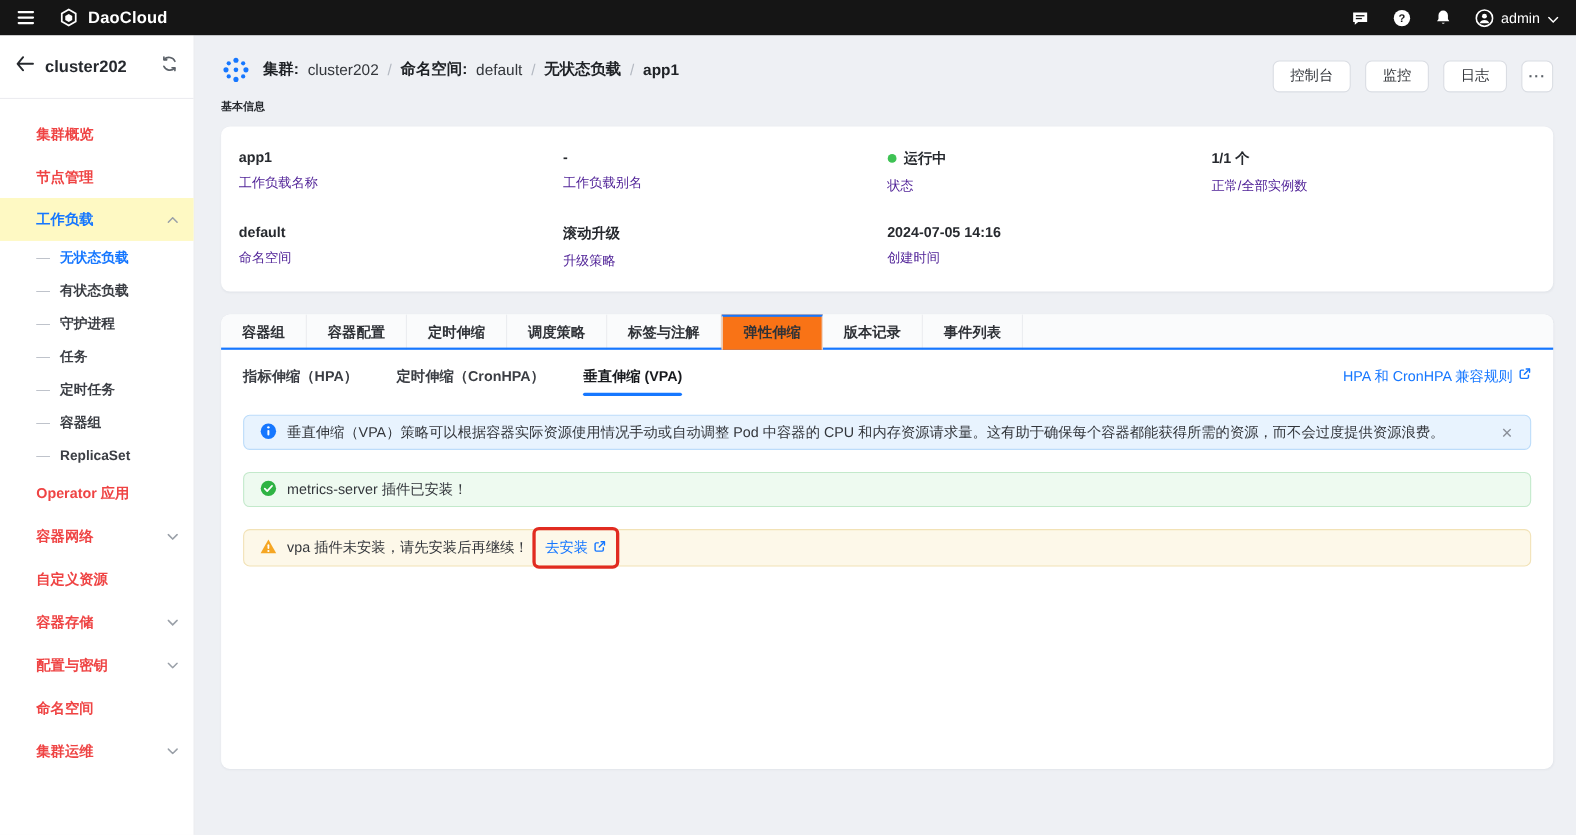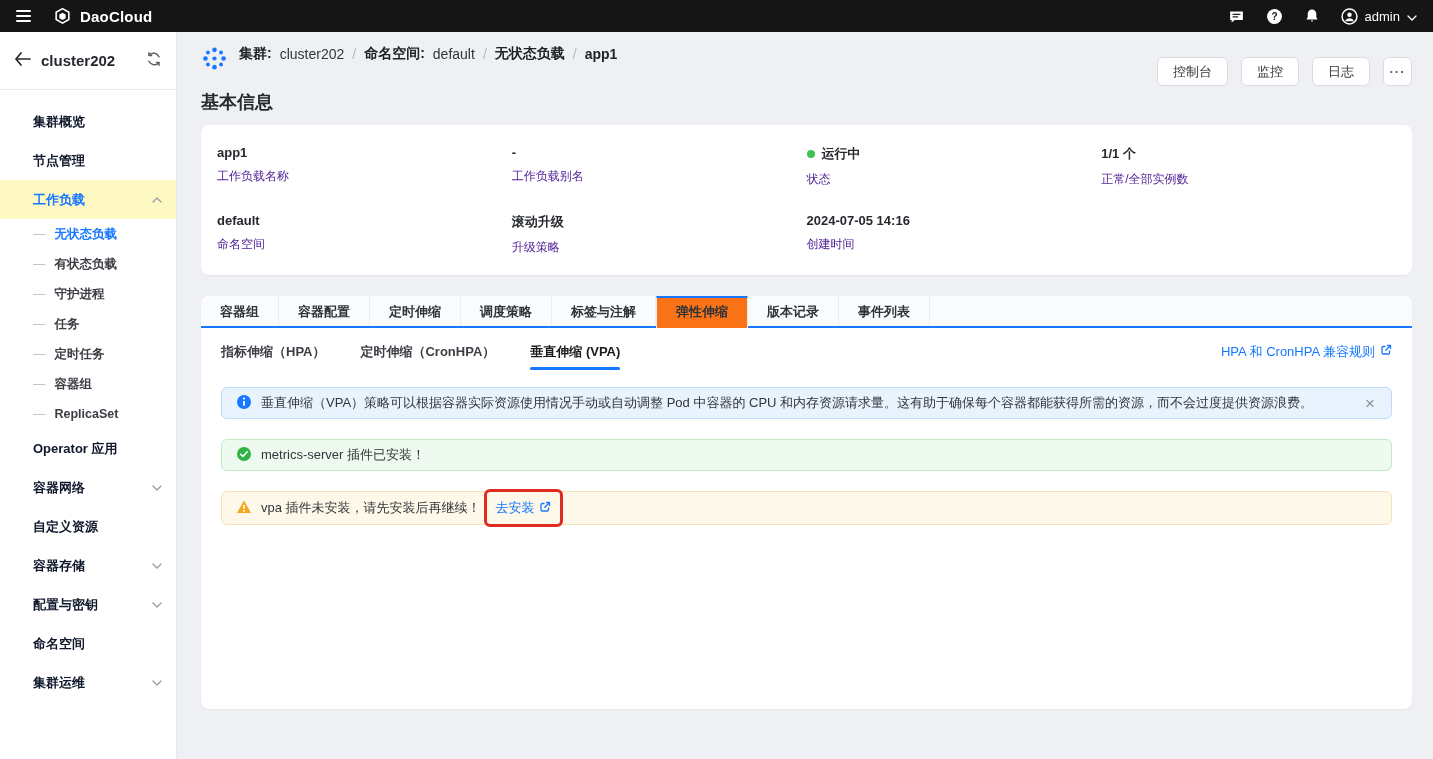--- a/index.html
+++ b/index.html
@@ -28,47 +28,47 @@
   
   .sidebar {
     position: absolute; top: 32px; left: 0; bottom: 0; width: 177px;
     background: #fff; border-right: 1px solid #e7e9ed; z-index: 10;
   }
   .side-head { height: 58px; display: flex; align-items: center; gap: 10px; padding: 0 14px; border-bottom: 1px solid #ececf0; }
   .side-head .cluster-name { font-size: 15px; font-weight: 700; color: #26292e; flex: 1; }
   .nav { padding: 12px 0 10px; }
   .nav-item {
     height: 39px; display: flex; align-items: center;
-    padding: 0 14px 0 33px; font-size: 13px; font-weight: 700; color: #0f172a; cursor: pointer;
+    padding: 0 14px 0 33px; font-size: 13px; font-weight: 700; color: #ef4444; cursor: pointer;
   }
   .nav-item .chev { margin-left: auto; display: inline-flex; }
   .nav-item.active-parent { background: #fef9c3; color: #1677ff; }
   .nav-sub {
     height: 30px; display: flex; align-items: center;
     padding: 0 14px 0 33px; font-size: 12.5px; font-weight: 600; color: #3b3e44; cursor: pointer;
   }
   .nav-sub .dash { color: #b9bec7; margin-right: 9px; font-weight: 400; }
   .nav-sub.active { color: #1677ff; }
 
   
   .main { position: absolute; top: 32px; left: 177px; right: 0; bottom: 0; padding: 13px 21px 0 24px; overflow: hidden; }
 
-  .page-header { display: flex; align-items: flex-start; height: 36px; margin-bottom: 9px; }
+  .page-header { display: flex; align-items: center; height: 36px; margin-bottom: 9px; }
   .cluster-icon { margin-right: 11px; display: inline-flex; }
   .crumb { font-size: 14px; display: flex; align-items: center; gap: 8px; color: #33363b; }
   .crumb .b { font-weight: 700; color: #202327; }
   .crumb .sep { color: #b4b9c2; }
   .header-actions { margin-left: auto; display: flex; align-items: center; gap: 13px; margin-top: 12px; }
   .btn {
     height: 29px; padding: 0 15px; background: #fff; border: 1px solid #dadde3; border-radius: 6px;
     font-size: 13px; color: #33363b; font-family: inherit; cursor: pointer;
   }
   .btn.more { width: 29px; padding: 0; font-weight: 700; letter-spacing: 1px; color: #5b6168; }
 
-  .section-title { font-size: 18px; font-weight: 700; color: #26292e; margin: 7px 0 11px; }
+  .section-title { font-size: 10px; font-weight: 700; color: #26292e; margin: 7px 0 11px; }
 
   .info-card {
     background: #fff; border-radius: 8px; box-shadow: 0 1px 2px rgba(20,30,50,.05);
     padding: 20px 16px 19px; display: grid; grid-template-columns: repeat(4,1fr); row-gap: 25px;
   }
   .field-value { font-size: 13px; color: #26292e; font-weight: 600; display: flex; align-items: center; }
   .field-label { font-size: 12px; color: #4c1d95; margin-top: 8px; }
   .dot { width: 8px; height: 8px; border-radius: 50%; background: #3ec254; display: inline-block; margin-right: 7px; }
 
   

